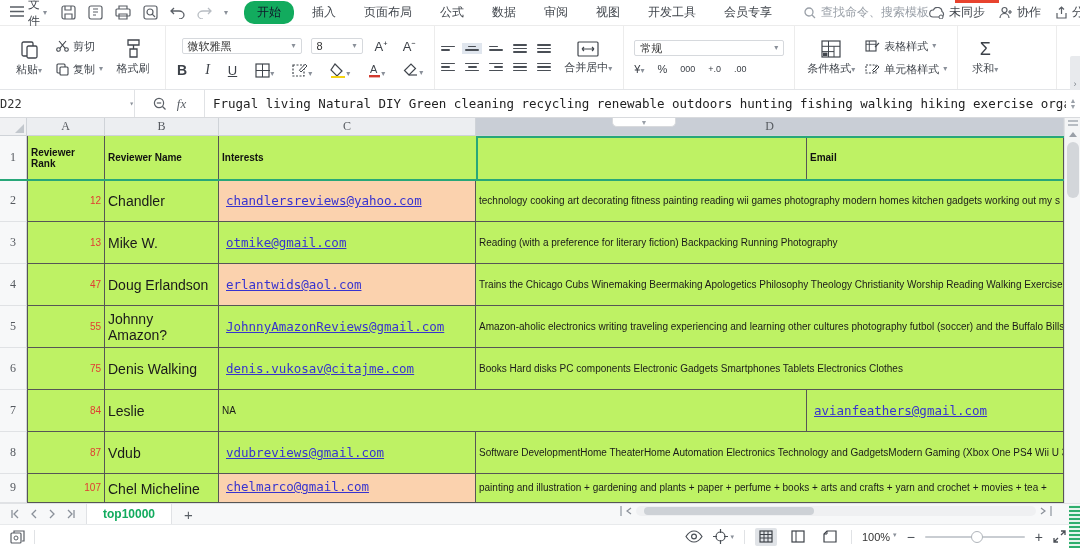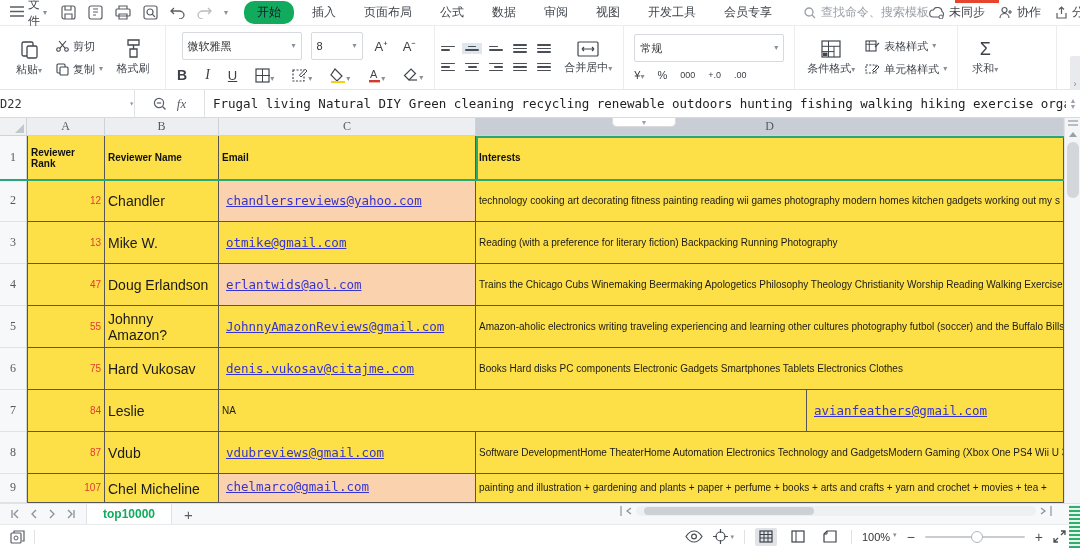--- a/index.html
+++ b/index.html
@@ -21,21 +21,21 @@
   .menu-right .item { display:flex; align-items:center; gap:4px; font-size:12px; white-space:nowrap; }
   .notif-strip { position:absolute; top:0; left:955px; width:44px; height:3px; background:#e8432e; }
 
   
   .toolbar { position:absolute; top:26px; left:0; width:1080px; height:64px; background:#fff; border-bottom:1px solid #e3e5e8; display:flex; align-items:stretch; }
   .tgroup { display:flex; align-items:center; padding:0 6px; border-right:1px solid #ececec; }
   .bigbtn { display:flex; flex-direction:column; align-items:center; justify-content:center; width:46px; height:58px; color:#41464d; font-size:11px; gap:3px; }
   .bigbtn svg { display:block; }
   .stackcol { display:flex; flex-direction:column; justify-content:center; gap:8px; }
   .smallbtn { display:flex; align-items:center; gap:4px; font-size:11px; color:#41464d; white-space:nowrap; }
-  .combo { border:1px solid #d6d9dd; border-radius:2px; background:#fff; display:flex; align-items:center; justify-content:space-between; padding:0 5px; height:28px; font-size:11px; color:#333; }
+  .combo { border:1px solid #d6d9dd; border-radius:2px; background:#fff; display:flex; align-items:center; justify-content:space-between; padding:0 5px; height:16px; font-size:11px; color:#333; }
   .caret { color:#8a9099; font-size:8px; line-height:1; }
   .fmt-btn { font-size:13px; color:#3c4148; padding:0 3px; display:flex; align-items:flex-end; }
   .toolrow { display:flex; align-items:center; gap:9px; }
   .fontgroup { display:flex; flex-direction:column; justify-content:center; gap:7px; padding:0 8px; }
   .align-ic { display:inline-flex; flex-direction:column; gap:2px; width:14px; }
   .align-ic i { display:block; height:1.5px; background:#4a4f56; border-radius:1px; }
   .align-ic.active-bg { background:#e0e6ee; outline:3px solid #e0e6ee; }
   .num-sym { font-size:11px; color:#3c4148; }
   .toolbar-scroll-arrow { position:absolute; right:0; top:30px; width:10px; height:56px; background:#e8eaed; color:#7c828a; display:flex; align-items:center; justify-content:center; font-size:9px; border-radius:2px 0 0 2px; }
 
@@ -50,21 +50,21 @@
 
   
   .grid { position:absolute; top:118px; left:0; width:1080px; height:385px; background:#fff; overflow:hidden; }
   .colhdr-strip { display:flex; height:18px; }
   .corner { width:27px; height:18px; background:#f0f1f3; border-right:1px solid #cfd3d8; border-bottom:1px solid #cfd3d8; position:relative; }
   .corner::after { content:""; position:absolute; right:2px; bottom:2px; border-left:9px solid transparent; border-bottom:9px solid #c2c7cd; }
   .colhdr { height:18px; background:#eceef1; border-right:1px solid #cfd3d8; border-bottom:1px solid #cfd3d8; color:#55595f; font-family:"Liberation Serif", serif; font-size:12px; display:flex; align-items:center; justify-content:center; }
   .colhdr.selected { background:#c9ced6; }
   .srow { display:flex; }
   .rownum { width:27px; background:#f7f8f9; border-right:1px solid #cfd3d8; border-bottom:1px solid #e0e2e5; color:#55595f; font-family:"Liberation Serif", serif; font-size:12px; display:flex; align-items:center; justify-content:center; }
-  .cell { border-right:1px solid #565656; border-bottom:1px solid #565656; background:#fde047; display:flex; align-items:center; overflow:hidden; padding:0 3px; }
+  .cell { border-right:1px solid #565656; border-bottom:1px solid #565656; background:#bef264; display:flex; align-items:center; overflow:hidden; padding:0 3px; }
   .cell.first { border-left:1px solid #565656; }
   .w-a { width:78px; } .w-b { width:114px; } .w-c { width:257px; } .w-d { width:588px; }
   .hdrcell { font-weight:bold; font-size:10px; color:#111; }
   .rank { justify-content:flex-end; color:#e03c32; font-size:10px; }
   .namec { font-size:14px; color:#1a1a1a; }
   .emailc { font-family:"DejaVu Sans Mono", monospace; font-size:12.5px; padding-left:7px; }
   .emailc a { color:#3733cf; text-decoration:underline; }
   .email-hl { background:#fbd2ae; }
   .interestsc { font-size:10px; color:#1a1a1a; white-space:nowrap; }
   .freeze-line { position:absolute; left:0; top:61px; width:1064px; height:2px; background:#28a779; z-index:4; }
@@ -438,22 +438,22 @@
       <div class="colhdr w-a">A</div>
       <div class="colhdr w-b">B</div>
       <div class="colhdr w-c">C</div>
       <div class="colhdr w-d selected">D</div>
     </div>
 
     <div class="srow" style="height:44px;">
       <div class="rownum">1</div>
       <div class="cell first w-a hdrcell">Reviewer Rank</div>
       <div class="cell w-b hdrcell">Reviewer Name</div>
+      <div class="cell w-d hdrcell">Interests</div>
       <div class="cell w-c hdrcell">Email</div>
-      <div class="cell w-d hdrcell">Interests</div>
     </div>
 
     <div class="srow" style="height:42px;">
       <div class="rownum">2</div>
       <div class="cell first w-a rank">12</div>
       <div class="cell w-b namec">Chandler</div>
       <div class="cell w-c emailc email-hl">
           <a href="#">chandlersreviews@yahoo.com</a>
         </div>
       <div class="cell w-d interestsc">technology cooking art decorating fitness painting reading wii games photography modern homes kitchen gadgets working out my s</div>
@@ -481,21 +481,21 @@
       <div class="cell first w-a rank">55</div>
       <div class="cell w-b namec">Johnny Amazon?</div>
       <div class="cell w-c emailc">
           <a href="#">JohnnyAmazonReviews@gmail.com</a>
         </div>
       <div class="cell w-d interestsc">Amazon-aholic electronics writing traveling experiencing and learning other cultures photography futbol (soccer) and the Buffalo Bills</div>
     </div>
     <div class="srow" style="height:42px;">
       <div class="rownum">6</div>
       <div class="cell first w-a rank">75</div>
-      <div class="cell w-b namec">Hard Vukosav</div>
+      <div class="cell w-b namec">Denis Walking</div>
       <div class="cell w-c emailc">
           <a href="#">denis.vukosav@citajme.com</a>
         </div>
       <div class="cell w-d interestsc">Books Hard disks PC components Electronic Gadgets Smartphones Tablets Electronics Clothes</div>
     </div>
     <div class="srow" style="height:42px;">
       <div class="rownum">7</div>
       <div class="cell first w-a rank">84</div>
       <div class="cell w-b namec">Leslie</div>
       <div class="cell w-d interestsc">NA</div>

